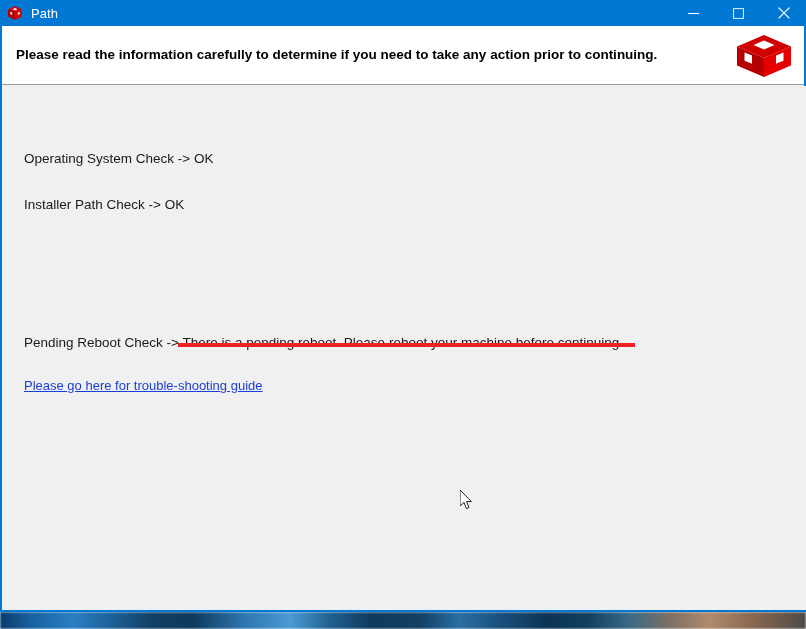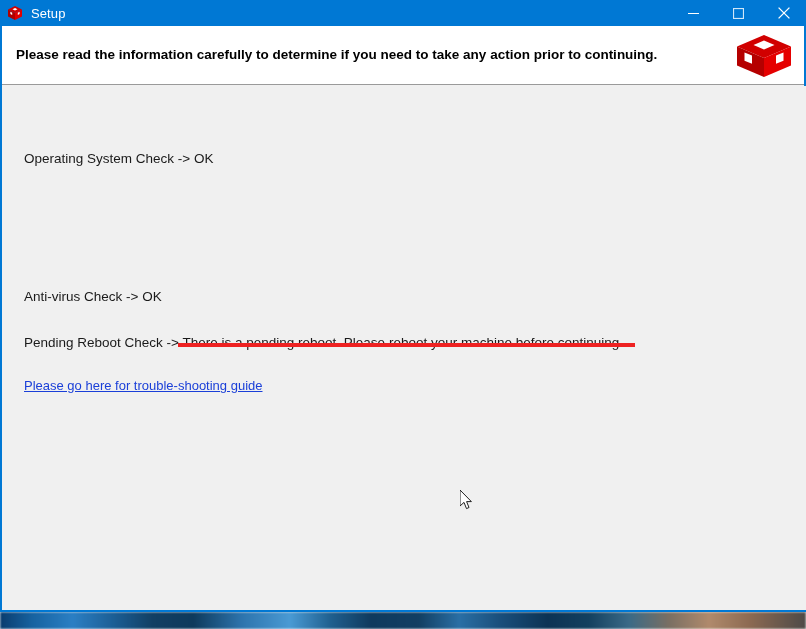--- a/index.html
+++ b/index.html
@@ -198,21 +198,21 @@
       <div class="titlebar-icon">
         <svg width="16" height="16" viewBox="0 0 16 16">
           <polygon points="8,1 15,4.5 8,8 1,4.5" fill="#d00000"></polygon>
           <polygon points="1,4.5 8,8 8,15 1,11.5" fill="#b00000"></polygon>
           <polygon points="15,4.5 8,8 8,15 15,11.5" fill="#e00000"></polygon>
           <polygon points="8,3 10.5,4.3 8,5.6 5.5,4.3" fill="#ffffff"></polygon>
           <polygon points="3.4,6.8 5.2,7.7 5.2,10 3.4,9.1" fill="#ffffff"></polygon>
           <polygon points="10.8,7.7 12.6,6.8 12.6,9.1 10.8,10" fill="#ffffff"></polygon>
         </svg>
       </div>
-      <div class="titlebar-title">Setup</div>
+      <div class="titlebar-title">Path</div>
       <div class="titlebar-spacer"></div>
       <div class="winbtn">
         <svg width="11" height="11" viewBox="0 0 11 11">
           <rect x="0" y="5" width="11" height="1" fill="#ffffff"></rect>
         </svg>
       </div>
       <div class="winbtn">
         <svg width="11" height="11" viewBox="0 0 11 11">
           <rect x="0.5" y="0.5" width="10" height="10" fill="none" stroke="#cfe6f8" stroke-width="1.2"></rect>
         </svg>
@@ -239,26 +239,26 @@
       </div>
     </div>
 
     <div class="body-area">
 
       <div class="check-line" style="top:65px">
         <span>Operating System Check -&gt;</span>
         <span>OK</span>
       </div>
 
-
-
-      <div class="check-line" style="top:203px">
-        <span>Anti-virus Check -&gt;</span>
+      <div class="check-line" style="top:111px">
+        <span>Installer Path Check -&gt;</span>
         <span>OK</span>
       </div>
+
+
 
       <div class="check-line" style="top:249px">
         <span>Pending Reboot Check -&gt;</span>
         <span class="value-warn">There is a pending reboot. Please reboot your machine before continuing.</span>
       </div>
 
       <div class="red-underline"></div>
 
       <a class="tslink" href="#">Please go here for trouble-shooting guide</a>
 

